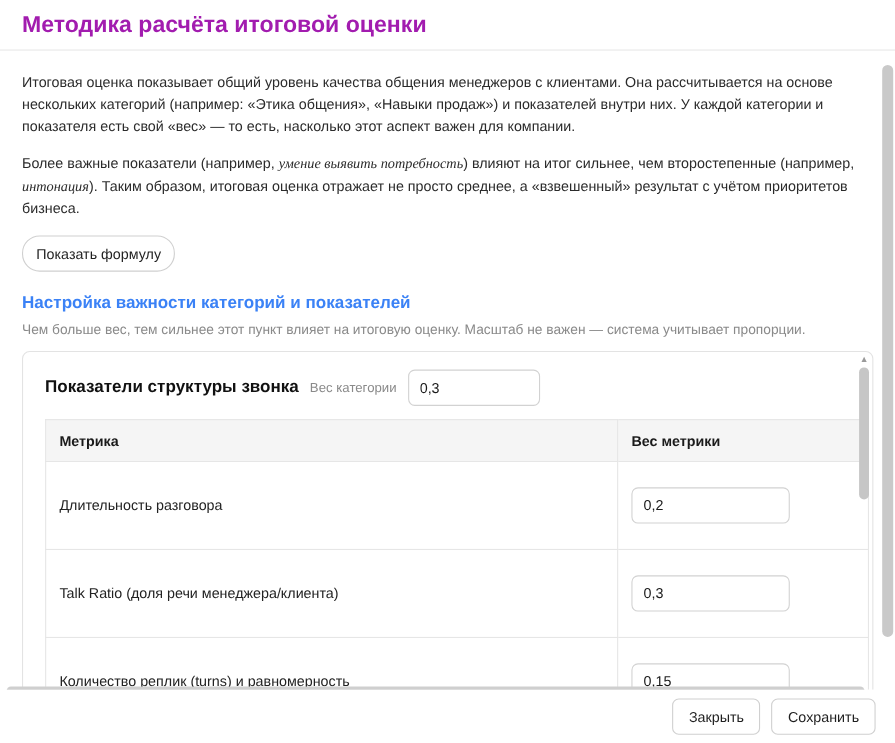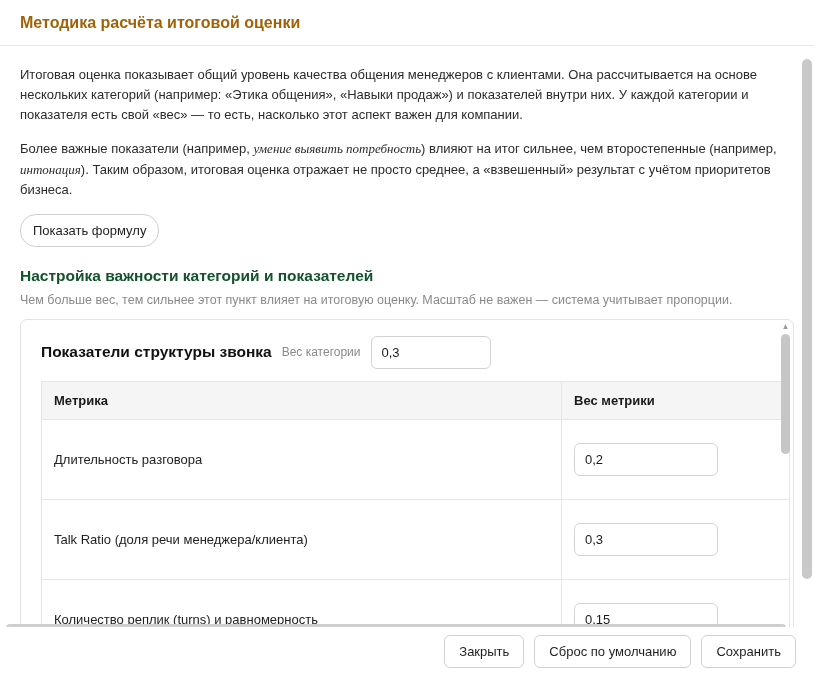--- a/index.html
+++ b/index.html
@@ -20,23 +20,23 @@
   
   .modal-header {
     height: 46px;
     display: flex;
     align-items: center;
     padding: 0 20px;
     border-bottom: 1px solid #e8e8e8;
     box-sizing: border-box;
   }
   .modal-title {
-    font-size: 16px;
+    font-size: 21px;
     font-weight: bold;
-    color: #a16207;
+    color: #a21caf;
   }
 
   
   .modal-body {
     position: absolute;
     top: 47px;
     left: 0;
     right: 0;
     bottom: 48px;
     padding: 18px 20px 0 20px;
@@ -62,21 +62,21 @@
     border-radius: 16px;
     padding: 8px 12px;
     cursor: pointer;
     margin-bottom: 16px;
     text-align: right;
   }
 
   .section-title {
     font-size: 15.5px;
     font-weight: bold;
-    color: #14532d;
+    color: #3b82f6;
     margin: 4px 0 8px 0;
   }
   .section-sub {
     font-size: 12.5px;
     color: #8a8a8a;
     margin: 0 0 12px 0;
   }
 
   
   .scroll-wrap {
@@ -327,16 +327,15 @@
   <div class="page-scroll">
     <div class="thumb"></div>
   </div>
 
   <div class="hscroll">
     <div class="thumb"></div>
   </div>
 
   <div class="modal-footer">
     <button class="btn">Закрыть</button>
-    <button class="btn">Сброс по умолчанию</button>
     <button class="btn">Сохранить</button>
   </div>
 </div>
 
 </body></html>

